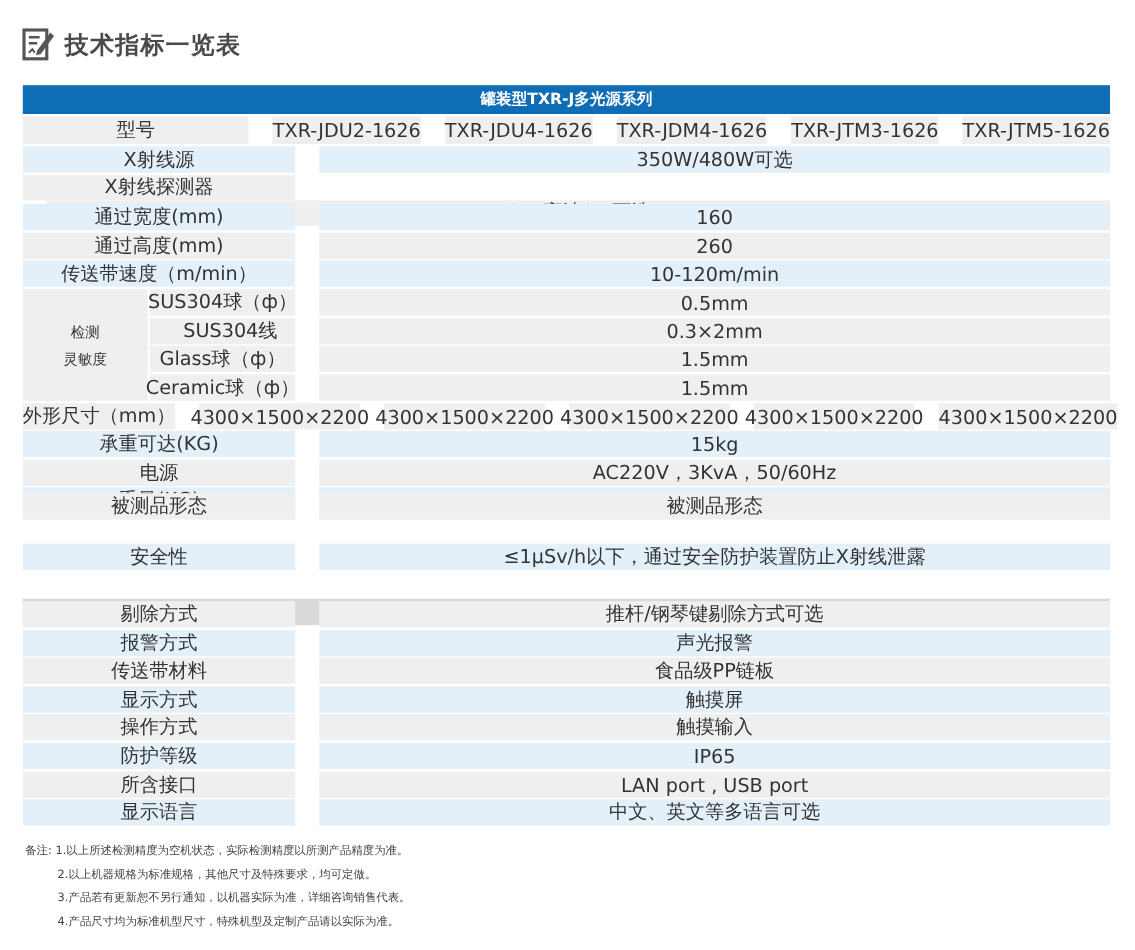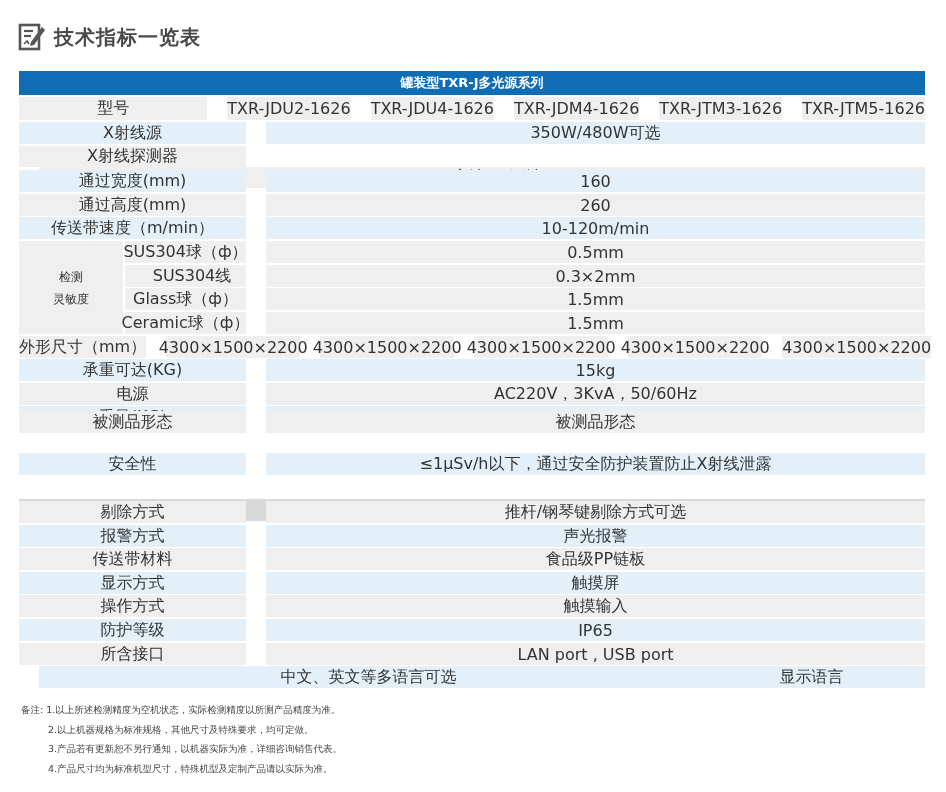--- a/index.html
+++ b/index.html
@@ -154,22 +154,22 @@
   </div>
   <div class="row bg-blue" style="top:548px;height:22px;">
     <div class="cell lbl">防护等级</div>
     <div class="cell span gap">IP65</div>
   </div>
   <div class="row bg-gray" style="top:572px;height:22px;">
     <div class="cell lbl">所含接口</div>
     <div class="cell span gap">LAN port , USB port</div>
   </div>
   <div class="row bg-blue" style="top:595px;height:22px;">
+    <div class="cell lbl">显示语言</div>
     <div class="cell span gap">中文、英文等多语言可选</div>
-    <div class="cell lbl">显示语言</div>
   </div>
 </div>
 
 <div class="notes">
   <div><span>备注:</span> <span>1.以上所述检测精度为空机状态，实际检测精度以所测产品精度为准。</span></div>
   <div class="n">2.以上机器规格为标准规格，其他尺寸及特殊要求，均可定做。</div>
   <div class="n">3.产品若有更新恕不另行通知，以机器实际为准，详细咨询销售代表。</div>
   <div class="n">4.产品尺寸均为标准机型尺寸，特殊机型及定制产品请以实际为准。</div>
 </div>
 

